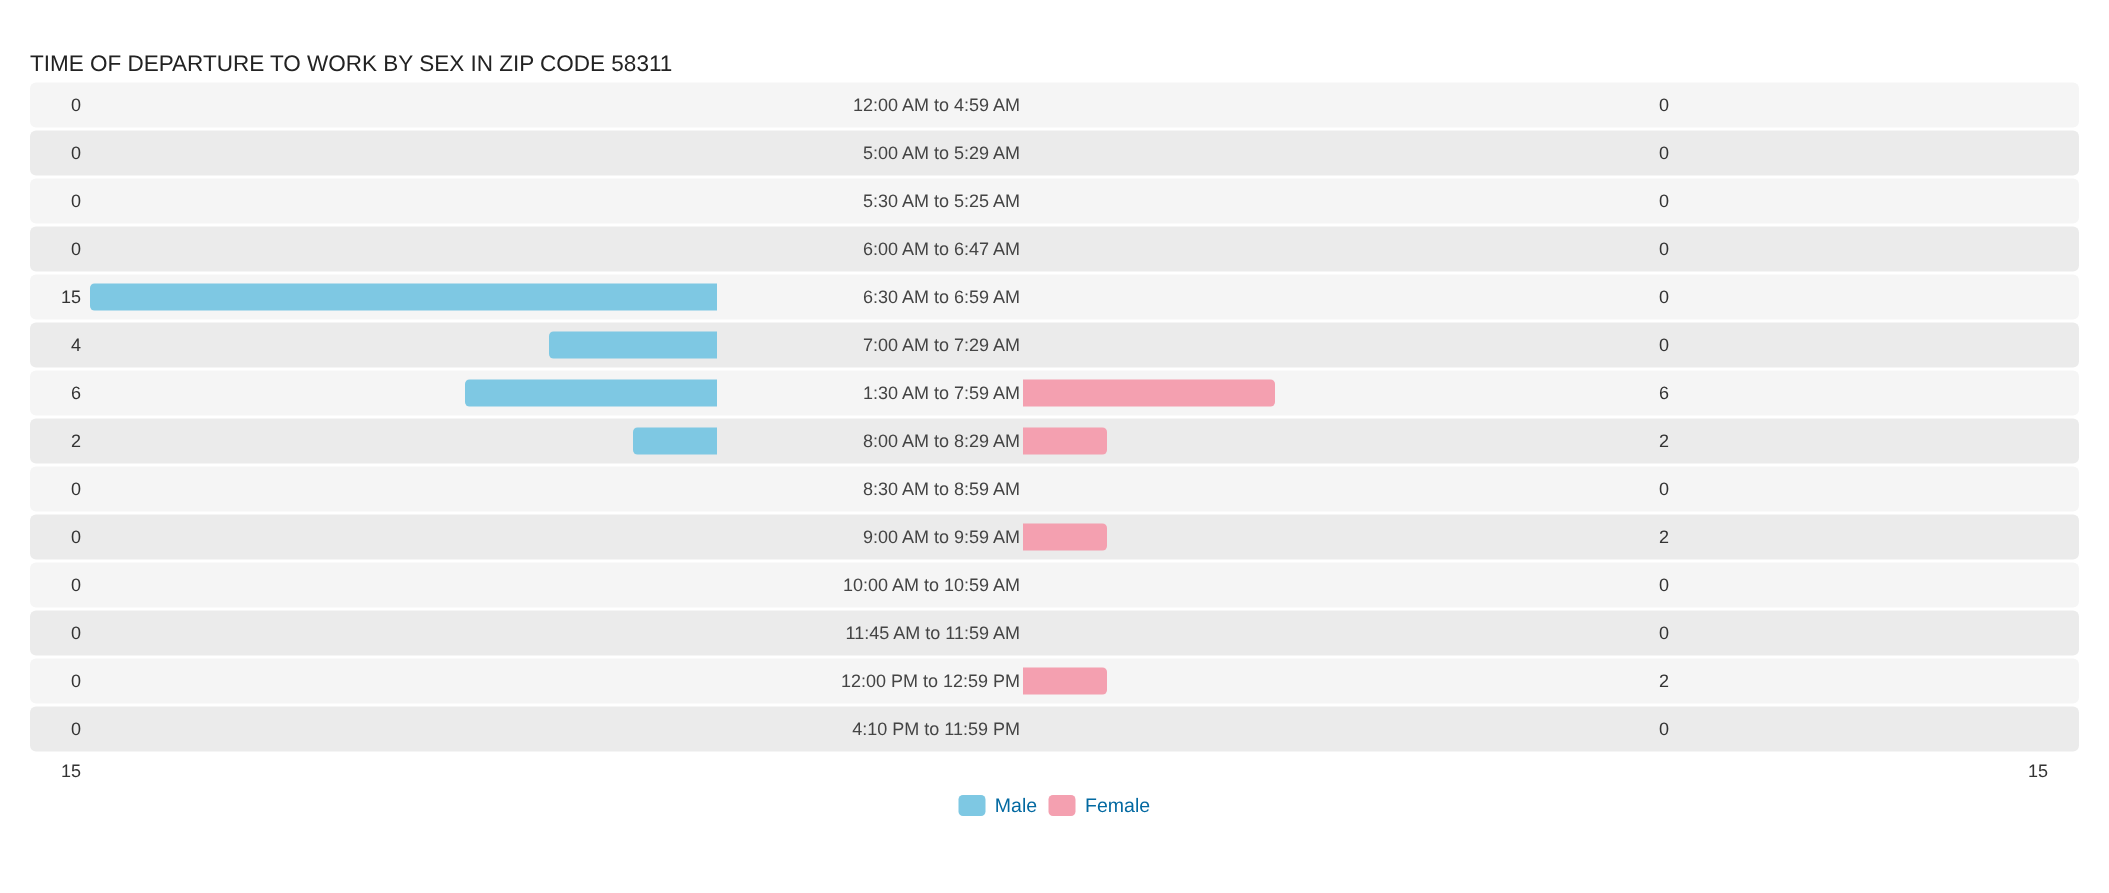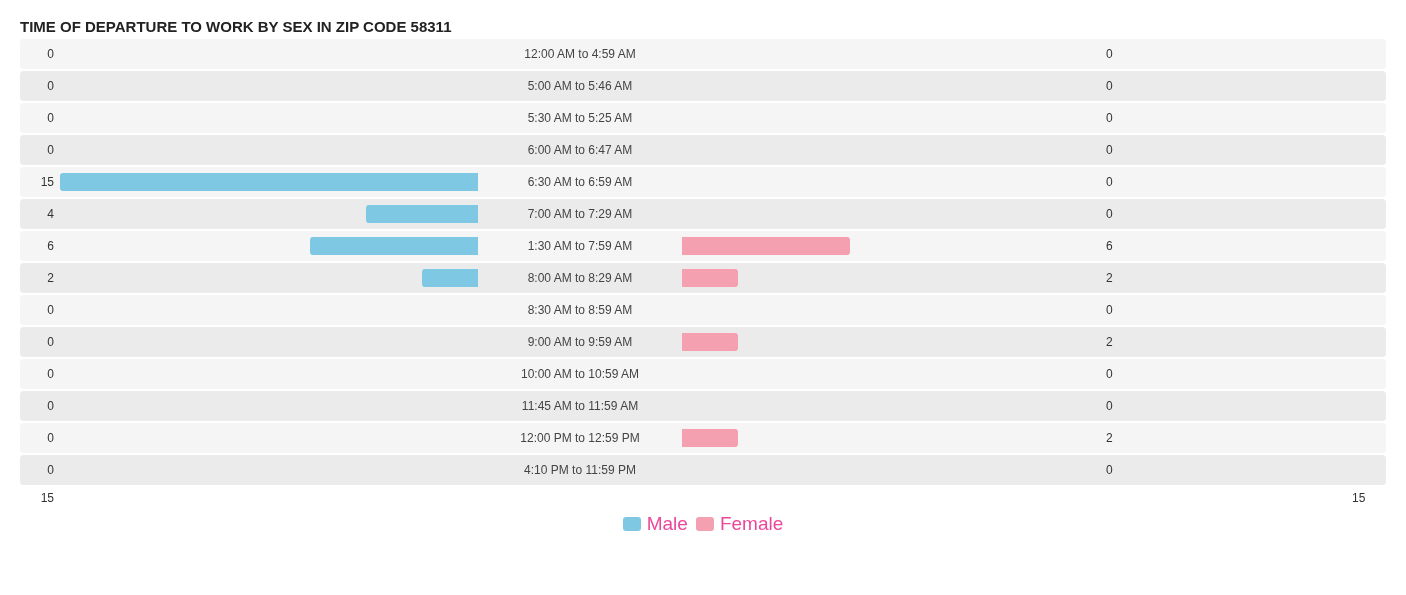--- a/index.html
+++ b/index.html
@@ -9,24 +9,25 @@
       width: 1406px;
       min-height: 595px;
     }
     .chart-container {
       width: 1406px;
       padding: 18px 20px 30px 20px;
       background: #fff;
     }
     .chart-title {
       font-size: 15px;
-      font-weight: bold;
+      font-weight: normal;
       color: #222;
       margin-bottom: 4px;
       text-align: left;
+      margin-top: 16px;
     }
     .chart-source {
       font-size: 11px;
       color: #555;
       text-align: right;
       margin-top: -18px;
       margin-bottom: 8px;
     }
     .chart-area {
       position: relative;
@@ -62,21 +63,21 @@
     .female-side {
       display: flex;
       align-items: center;
       justify-content: flex-start;
       flex: 1;
       height: 100%;
       padding-left: 2px;
     }
     .center-label {
       width: 200px;
-      text-align: center;
+      text-align: right;
       font-size: 12px;
       color: #444;
       flex-shrink: 0;
       z-index: 2;
     }
     .bar-male {
       background: #7ec8e3;
       height: 18px;
       border-radius: 3px 0 0 3px;
       min-width: 0;
@@ -116,22 +117,22 @@
       font-size: 12px;
       color: #333;
       padding-left: 6px;
     }
     .legend {
       display: flex;
       justify-content: center;
       align-items: center;
       margin-top: 8px;
       gap: 8px;
-      font-size: 19px;
-      color: #ec4899;
+      font-size: 13px;
+      color: #0369a1;
     }
     .legend-item {
       display: flex;
       align-items: center;
       gap: 6px;
     }
     .legend-box {
       width: 18px;
       height: 14px;
       border-radius: 3px;
@@ -153,21 +154,21 @@
         <div class="female-side" style="width: 420px; flex: 0 0 auto; display: flex; justify-content: flex-start; align-items: center;">
           <div class="bar-female" style="width: 0px;"></div>
         </div>
         <div class="right-label">0</div>
       </div>
       <div class="bar-row">
         <div class="left-label">0</div>
         <div class="male-side" style="width: 420px; flex: 0 0 auto; display: flex; justify-content: flex-end; align-items: center;">
           <div class="bar-male" style="width: 0px;"></div>
         </div>
-        <div class="center-label">5:00 AM to 5:46 AM</div>
+        <div class="center-label">5:00 AM to 5:29 AM</div>
         <div class="female-side" style="width: 420px; flex: 0 0 auto; display: flex; justify-content: flex-start; align-items: center;">
           <div class="bar-female" style="width: 0px;"></div>
         </div>
         <div class="right-label">0</div>
       </div>
       <div class="bar-row">
         <div class="left-label">0</div>
         <div class="male-side" style="width: 420px; flex: 0 0 auto; display: flex; justify-content: flex-end; align-items: center;">
           <div class="bar-male" style="width: 0px;"></div>
         </div>

